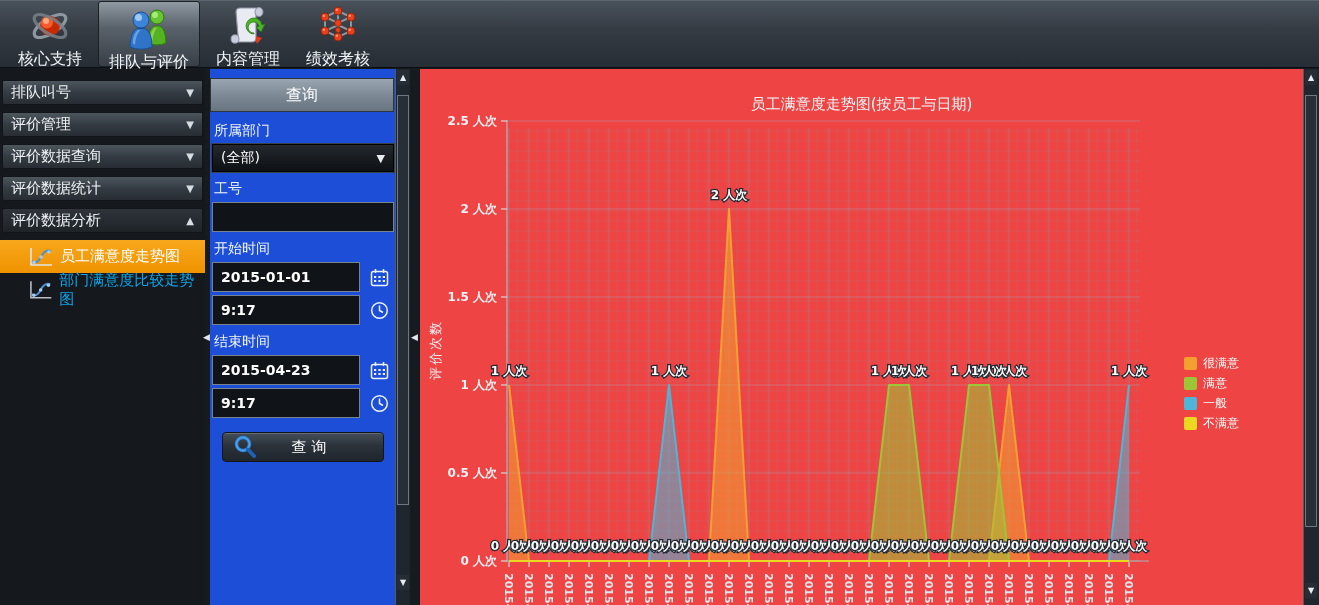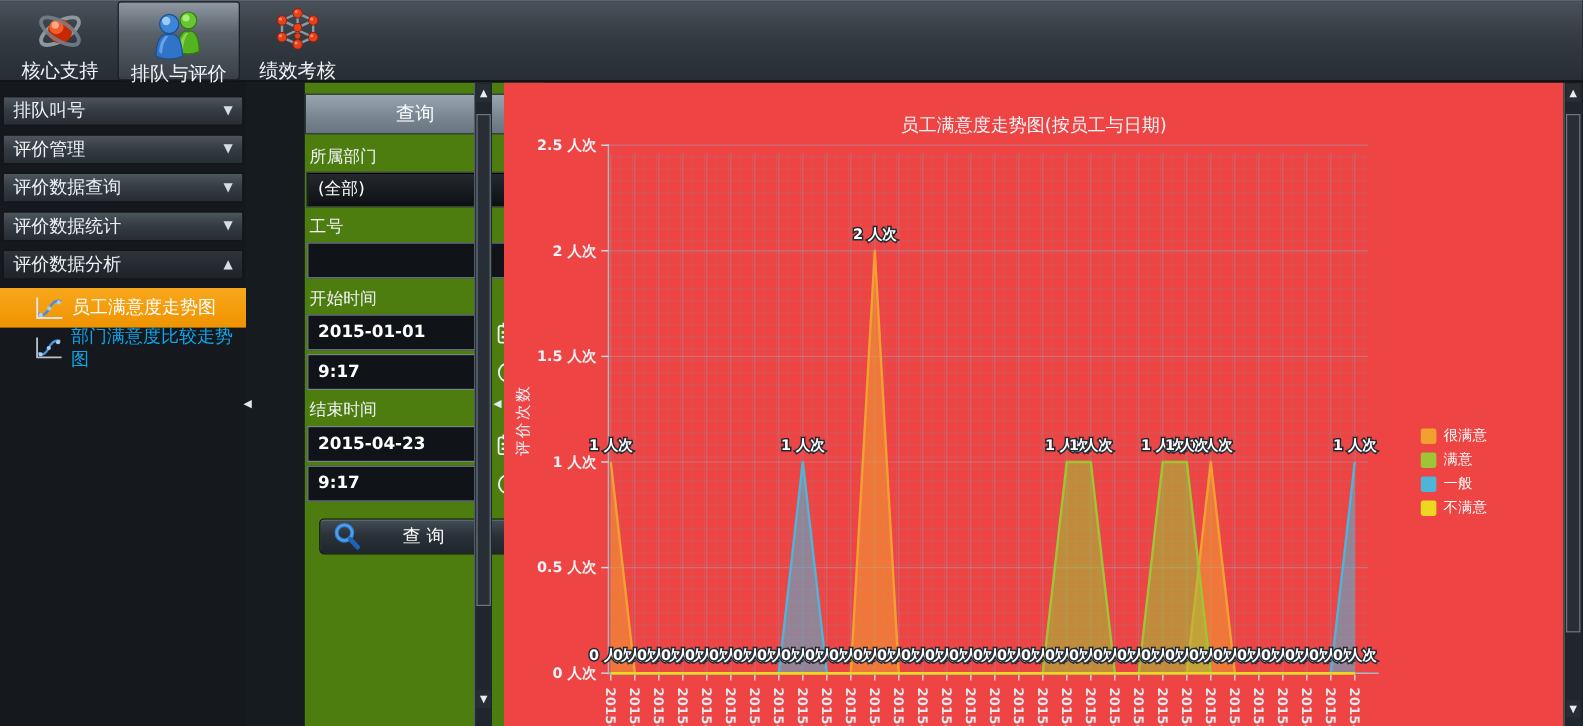--- a/index.html
+++ b/index.html
@@ -27,21 +27,21 @@
   .acc-header{height:25px;margin:0 2px 7px 2px;display:flex;align-items:center;
               padding:0 8px;background:linear-gradient(180deg,#4d555d 0%,#343b42 50%,#272d33 100%);
               border:1px solid #121519;border-radius:2px;color:#eef2f6;font-size:15px;cursor:pointer;}
   .acc-header.expanded{background:linear-gradient(180deg,#2e343a 0%,#1e2328 100%);}
   .acc-header:first-child{margin-top:11px;}
   .acc-arrow{margin-left:auto;font-size:10px;color:#d7dde2;}
   .acc-item{height:33px;display:flex;align-items:center;padding-left:28px;gap:6px;
             color:#0ea5e9;font-size:15px;cursor:pointer;}
   .acc-item.selected{background:linear-gradient(180deg,#f8a71c 0%,#ef9300 100%);color:#ffffff;}
 
-  .panel-query{position:absolute;left:210px;top:69px;width:200px;height:536px;background:#4d7c0f;margin-left:44px;}
+  .panel-query{position:absolute;left:210px;top:69px;width:200px;height:536px;background:#1d4ed8;}
   .qp-header{position:absolute;left:0;top:9px;width:184px;height:34px;
              background:linear-gradient(180deg,#99a5b1 0%,#7b8893 55%,#68747f 100%);
              border:1px solid #2e363d;color:#fff;font-size:16px;
              display:flex;align-items:center;justify-content:center;}
   .qp-body{position:absolute;left:2px;top:45px;width:182px;}
   .q-label{font-size:14px;color:#f0f4f7;margin:8px 0 4px 2px;}
   .q-select{height:28px;background:linear-gradient(180deg,#24292f 0%,#0d1014 100%);
             border:1px solid #000;outline:1px solid #3a424a;color:#fff;font-size:14px;
             display:flex;align-items:center;padding:0 8px;cursor:pointer;justify-content:flex-end;}
   .q-select .sel-arrow{margin-left:auto;font-size:11px;color:#e8edf2;}
@@ -115,20 +115,32 @@
           <circle cx="29" cy="10" r="3" fill="#aef07e" opacity="0.9"></circle>
           <path d="M22,38 Q22,24 28,21 L34,21 Q40,24 40,38 Q31,42 22,38 Z" fill="#55b322" stroke="#2e7a0d" stroke-width="1"></path>
           <path d="M24,34 Q25,25 29,22.5 L31,22.5 Q27,27 26.5,36 Z" fill="#9fe06c" opacity="0.7"></path>
           <circle cx="15" cy="15" r="8" fill="#3d85d8" stroke="#1c4f93" stroke-width="1"></circle>
           <circle cx="12.5" cy="12.5" r="3.5" fill="#a8d0f5" opacity="0.9"></circle>
           <path d="M4,42 Q4,27 11,23.5 L19,23.5 Q26,27 26,42 Q15,46.5 4,42 Z" fill="#2f74c9" stroke="#1c4f93" stroke-width="1"></path>
           <path d="M6.5,38 Q7.5,28 12,25 L14.5,25 Q9.5,30 9,40 Z" fill="#7fb6ee" opacity="0.7"></path>
         </svg>
       </span>
       <span class="tlabel">排队与评价</span>
+    </div>
+    <div class="tool-item">
+      <span class="ticon">
+        <svg width="44" height="44" viewBox="0 0 44 44">
+          <path d="M10,8 Q10,4 14,4 L34,4 Q30,6 30,10 L30,34 Q30,38 26,38 L8,38 Q12,36 12,32 Z" fill="#e9ebf3" stroke="#8b90a3" stroke-width="1.2"></path>
+          <ellipse cx="33" cy="8" rx="4" ry="4.5" fill="#c9cede" stroke="#8b90a3" stroke-width="1"></ellipse>
+          <ellipse cx="9" cy="35" rx="4" ry="4.2" fill="#c9cede" stroke="#8b90a3" stroke-width="1"></ellipse>
+          <path d="M28,30 a8,8 0 1 1 8,-9 l3,-1 -4,8 -5,-5 3,-0.5 a5.5,5.5 0 1 0 -5,6.5 Z" fill="#4cb32a" stroke="#2c7a12" stroke-width="0.8"></path>
+          <path d="M30,32 l6,2 -5,6 -1,-3 Z" fill="#e03a1a"></path>
+        </svg>
+      </span>
+      <span class="tlabel">内容管理</span>
     </div>
     <div class="tool-item">
       <span class="ticon">
         <svg width="44" height="44" viewBox="0 0 44 44">
           <g stroke="#8d97a0" stroke-width="2" fill="none">
             <path d="M22,7 L35,13 L22,19 L9,13 Z"></path>
               <path d="M22,21 L35,27 L22,33 L9,27 Z"></path>
             <line x1="9" y1="13" x2="9" y2="27"></line>
               <line x1="35" y1="13" x2="35" y2="27"></line>
             <line x1="22" y1="19" x2="22" y2="33"></line>

